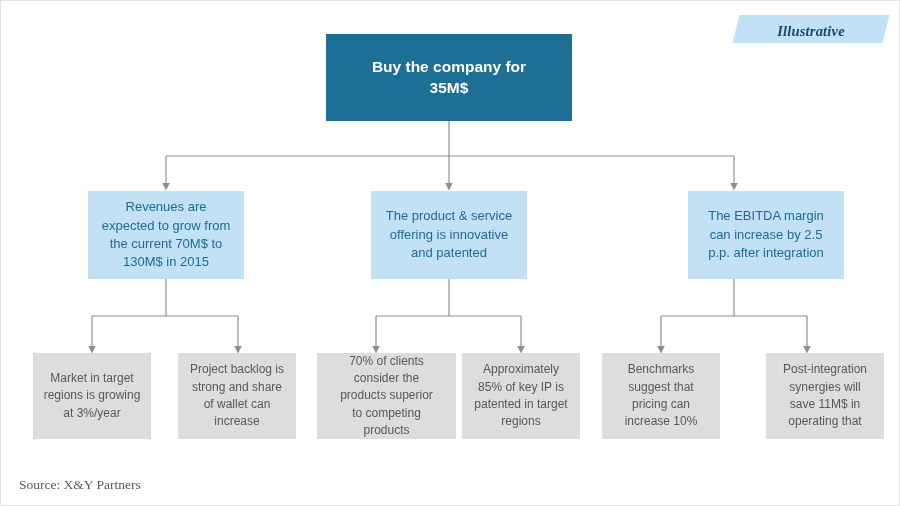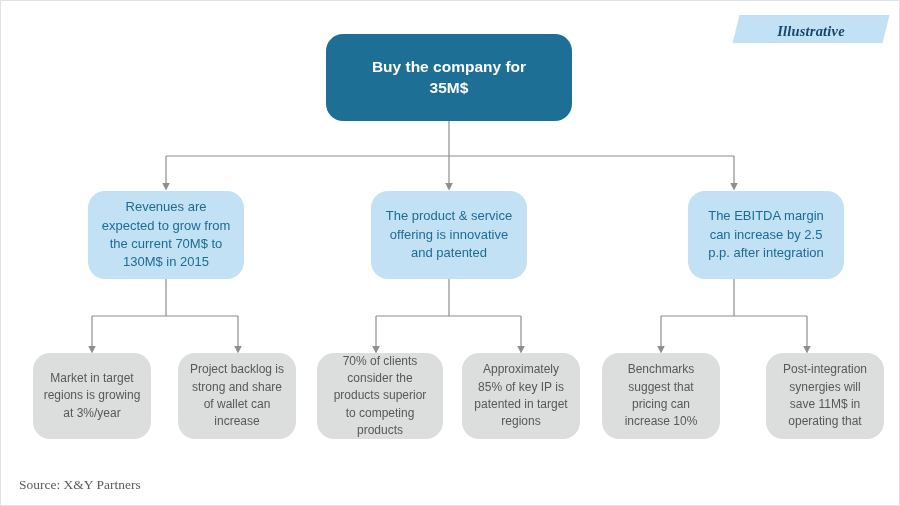--- a/index.html
+++ b/index.html
@@ -61,21 +61,20 @@
   }
 
   
   .node {
     position: absolute;
     display: flex;
     align-items: center;
     justify-content: center;
     text-align: center;
     box-sizing: border-box;
-    border-radius: 17px;
   }
 
   .node-root {
     background: #1e6f96;
     color: #ffffff;
     font-weight: bold;
     font-size: 15.5px;
     line-height: 1.32;
     padding: 4px 14px;
   }
@@ -196,21 +195,21 @@
 
   <div class="node node-leaf" style="left:177px; top:352px; width:118px; height:86px;">
     <div>
       <span>Project backlog is</span>
       <span>strong and share</span>
       <span>of wallet can</span>
       <span>increase</span>
     </div>
   </div>
 
-  <div class="node node-leaf" style="left:316px; top:352px; width:126px; height:86px;">
+  <div class="node node-leaf" style="left:316px; top:352px; width:139px; height:86px;">
     <div>
       <span>70% of clients</span>
       <span>consider the</span>
       <span>products superior</span>
       <span>to competing</span>
       <span>products</span>
     </div>
   </div>
 
   <div class="node node-leaf" style="left:461px; top:352px; width:118px; height:86px;">

